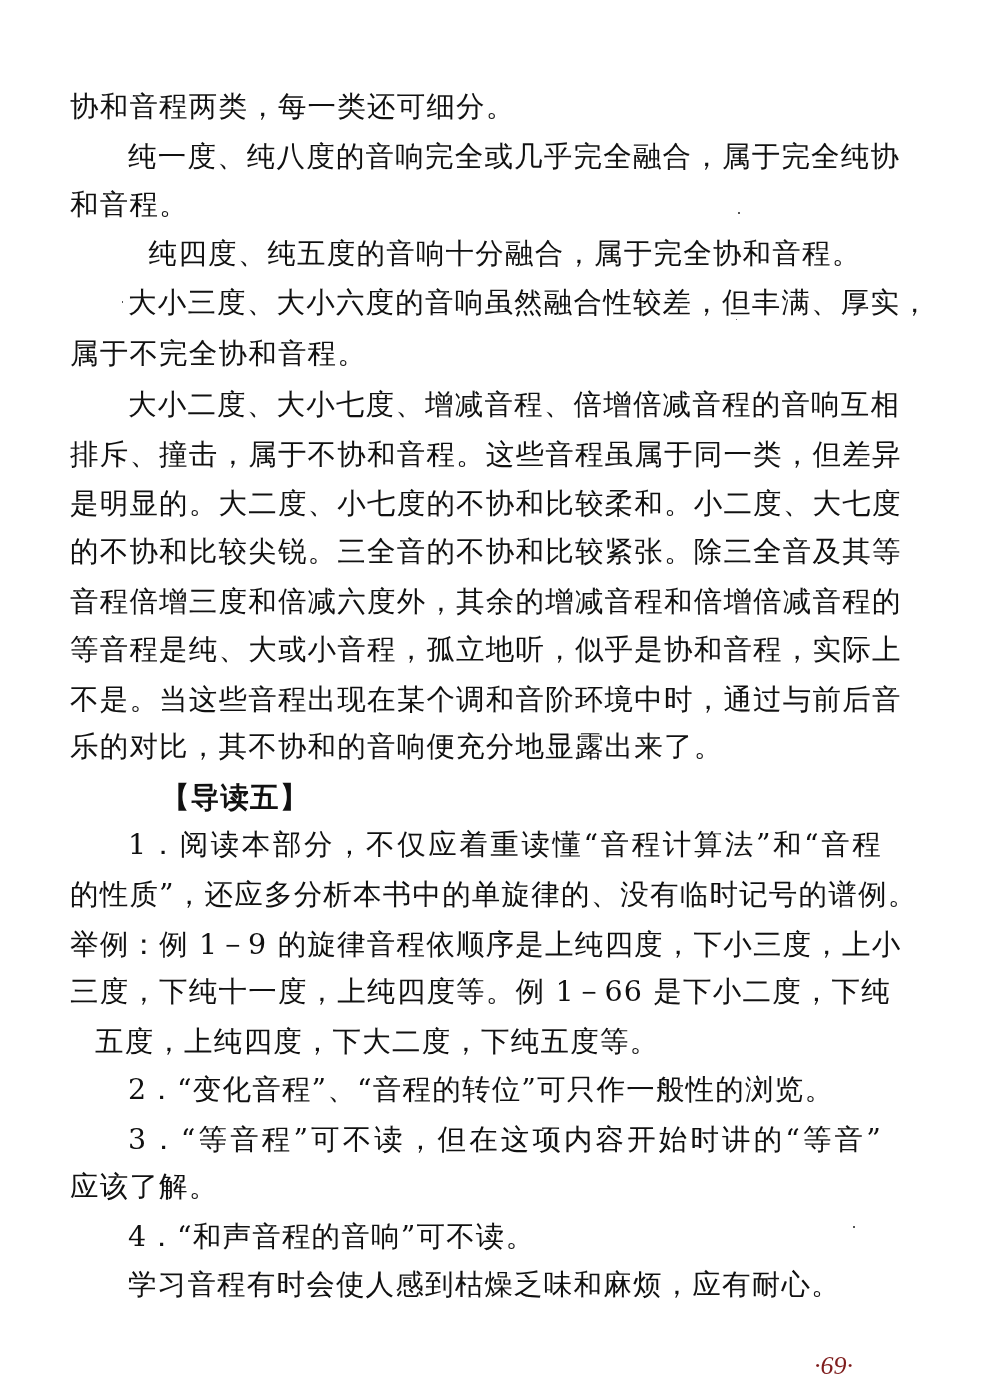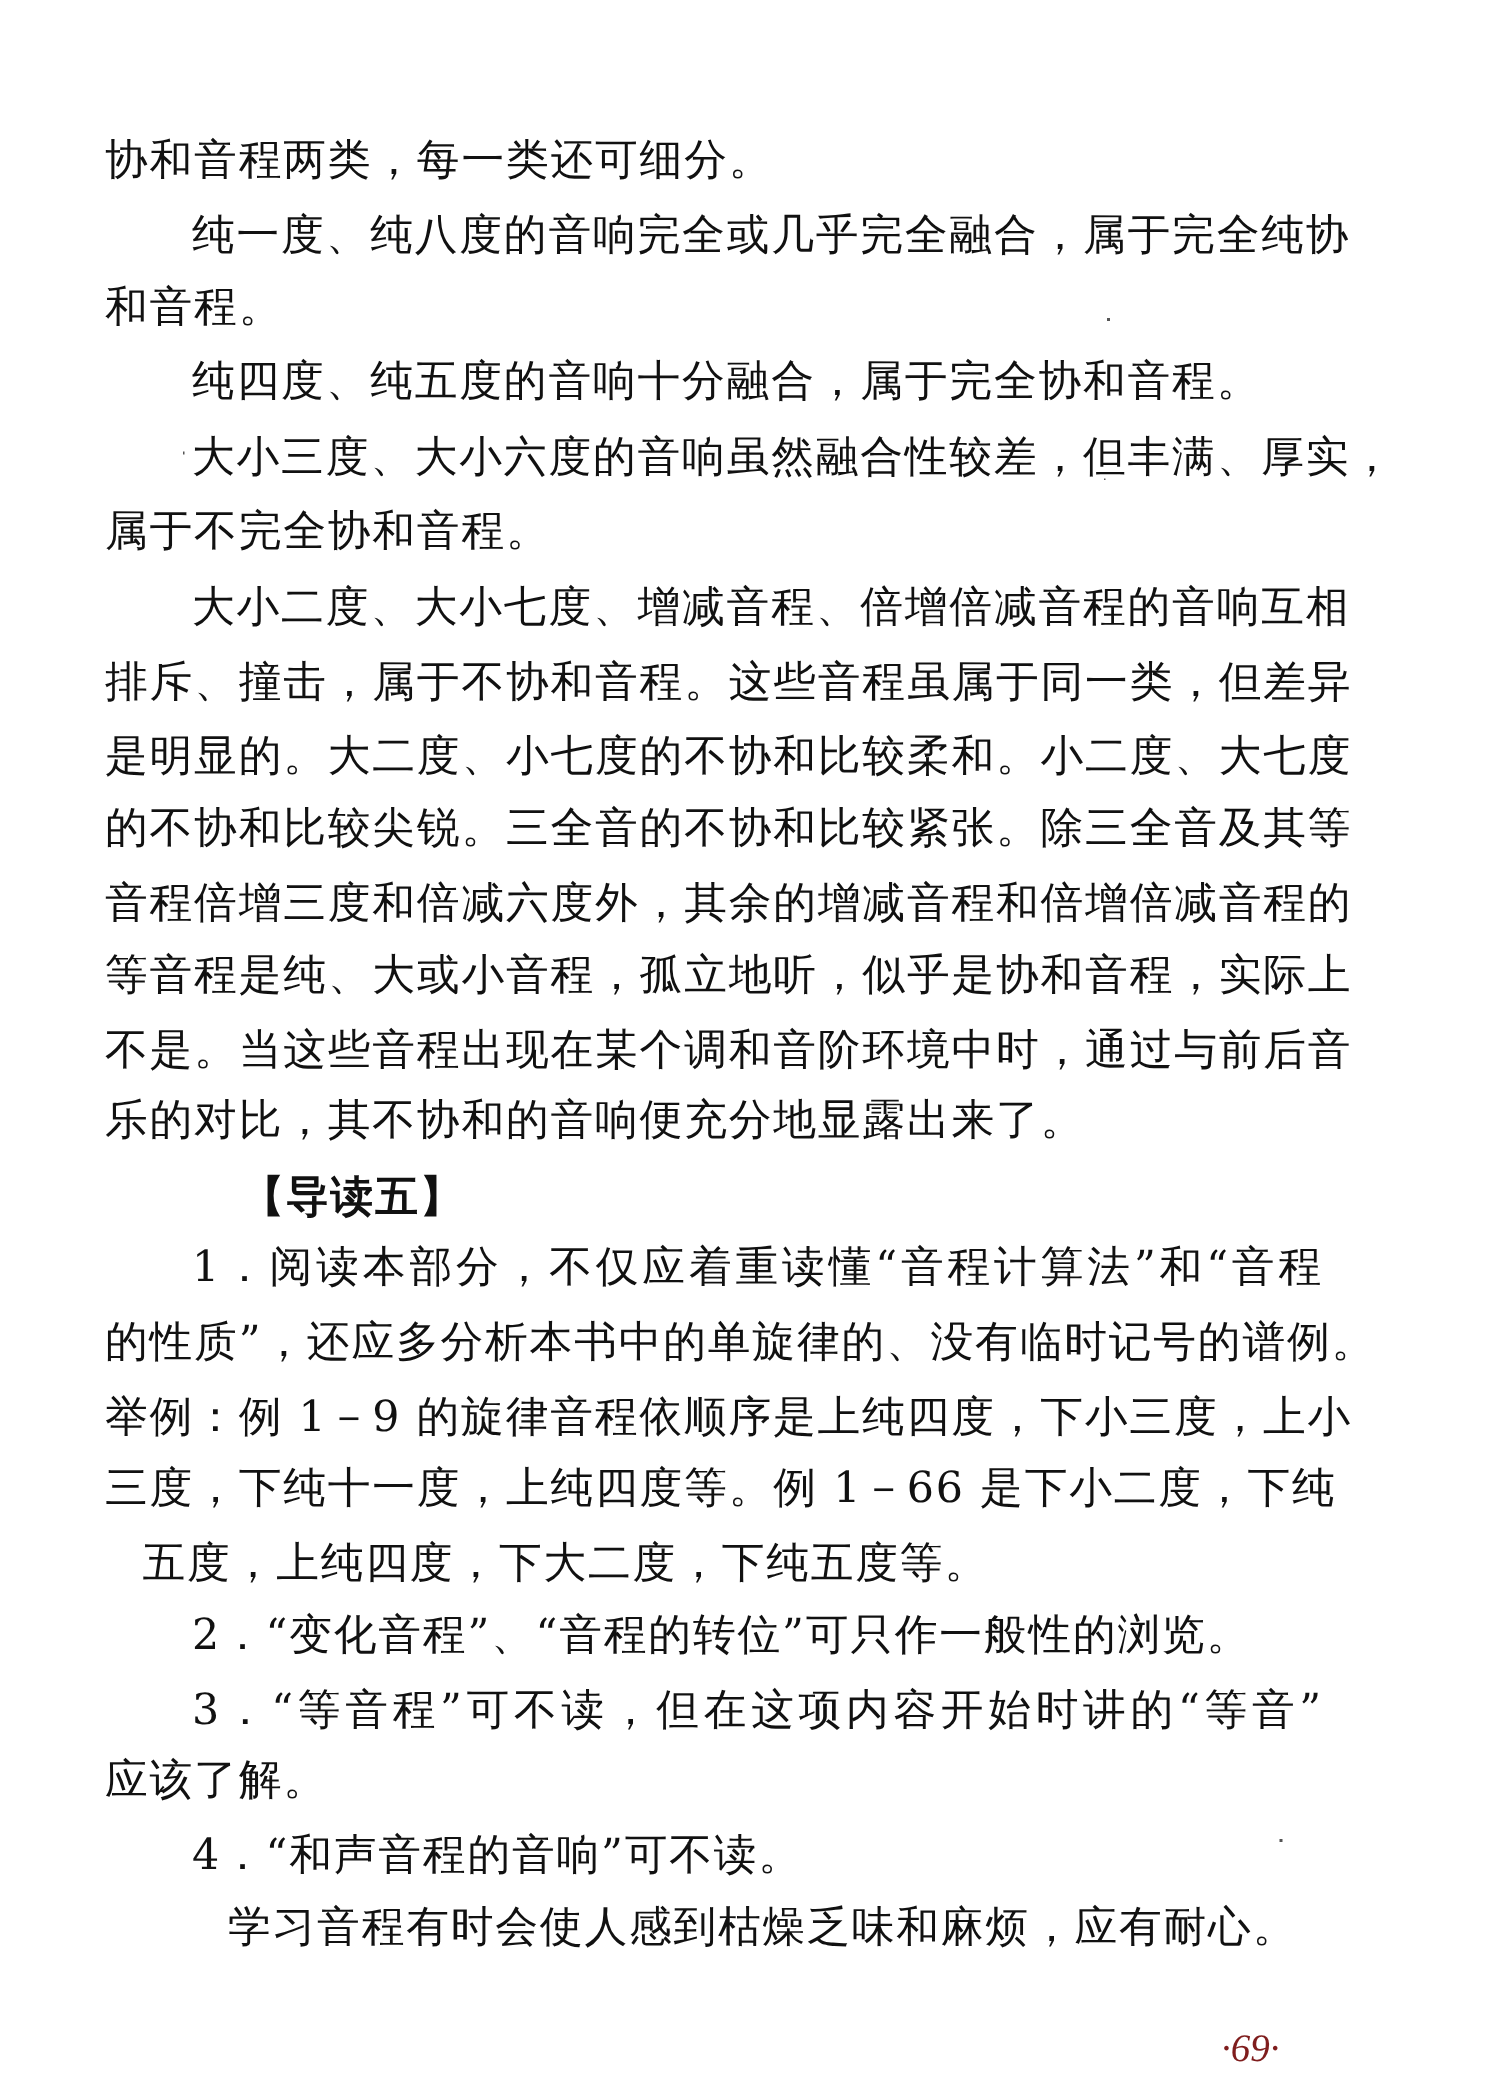--- a/index.html
+++ b/index.html
@@ -86,42 +86,42 @@
   }
 </style>
 </head>
 <body>
 
 <div class="page">
   <div id="text-body">
       <div class="line" style="top: 85px;">协和音程两类，每一类还可细分。</div>
       <div class="line indent justify" style="top: 135px;">纯一度、纯八度的音响完全或几乎完全融合，属于完全纯协</div>
       <div class="line" style="top: 183px;">和音程。</div>
-      <div class="line indent" style="top: 232px;">纯四度、纯五度的音响十分融合，属于完全协和音程。</div>
-      <div class="line indent justify" style="top: 283px;">大小三度、大小六度的音响虽然融合性较差，但丰满、厚实，</div>
+      <div class="line indent" style="top: 232px; text-align: center;">纯四度、纯五度的音响十分融合，属于完全协和音程。</div>
+      <div class="line indent justify" style="top: 283px; font-family: Liberation Mono, monospace;">大小三度、大小六度的音响虽然融合性较差，但丰满、厚实，</div>
       <div class="line" style="top: 332px;">属于不完全协和音程。</div>
       <div class="line indent justify" style="top: 383px;">大小二度、大小七度、增减音程、倍增倍减音程的音响互相</div>
       <div class="line justify" style="top: 433px;">排斥、撞击，属于不协和音程。这些音程虽属于同一类，但差异</div>
       <div class="line justify" style="top: 482px;">是明显的。大二度、小七度的不协和比较柔和。小二度、大七度</div>
       <div class="line justify" style="top: 530px;">的不协和比较尖锐。三全音的不协和比较紧张。除三全音及其等</div>
       <div class="line justify" style="top: 580px;">音程倍增三度和倍减六度外，其余的增减音程和倍增倍减音程的</div>
       <div class="line justify" style="top: 628px;">等音程是纯、大或小音程，孤立地听，似乎是协和音程，实际上</div>
       <div class="line justify" style="top: 678px;">不是。当这些音程出现在某个调和音阶环境中时，通过与前后音</div>
       <div class="line" style="top: 725px;">乐的对比，其不协和的音响便充分地显露出来了。</div>
       <div class="line indent heading" style="top: 775px;">【导读五】</div>
       <div class="line indent justify" style="top: 823px;">1．阅读本部分，不仅应着重读懂“音程计算法”和“音程</div>
       <div class="line justify" style="top: 873px;">的性质”，还应多分析本书中的单旋律的、没有临时记号的谱例。</div>
       <div class="line justify" style="top: 923px;">举例：例 1－9 的旋律音程依顺序是上纯四度，下小三度，上小</div>
       <div class="line justify" style="top: 970px;">三度，下纯十一度，上纯四度等。例 1－66 是下小二度，下纯</div>
       <div class="line" style="top: 1020px; margin-left: 25px;">五度，上纯四度，下大二度，下纯五度等。</div>
       <div class="line indent" style="top: 1068px;">2．“变化音程”、“音程的转位”可只作一般性的浏览。</div>
       <div class="line indent justify" style="top: 1118px;">3．“等音程”可不读，但在这项内容开始时讲的“等音”</div>
       <div class="line" style="top: 1165px;">应该了解。</div>
       <div class="line indent" style="top: 1215px;">4．“和声音程的音响”可不读。</div>
-      <div class="line indent" style="top: 1263px; margin-left: 24px;">学习音程有时会使人感到枯燥乏味和麻烦，应有耐心。</div>
+      <div class="line indent" style="top: 1263px;">学习音程有时会使人感到枯燥乏味和麻烦，应有耐心。</div>
     </div>
 
   <div class="speck" style="left:738px;top:208px;"></div>
   <div class="speck" style="left:736px;top:315px;width:1px;height:1px;"></div>
   <div class="speck" style="left:122px;top:297px;width:1px;height:2px;"></div>
   <div class="speck" style="left:853px;top:1222px;"></div>
 
 
   <div class="page-number">·69·</div>
 </div>

